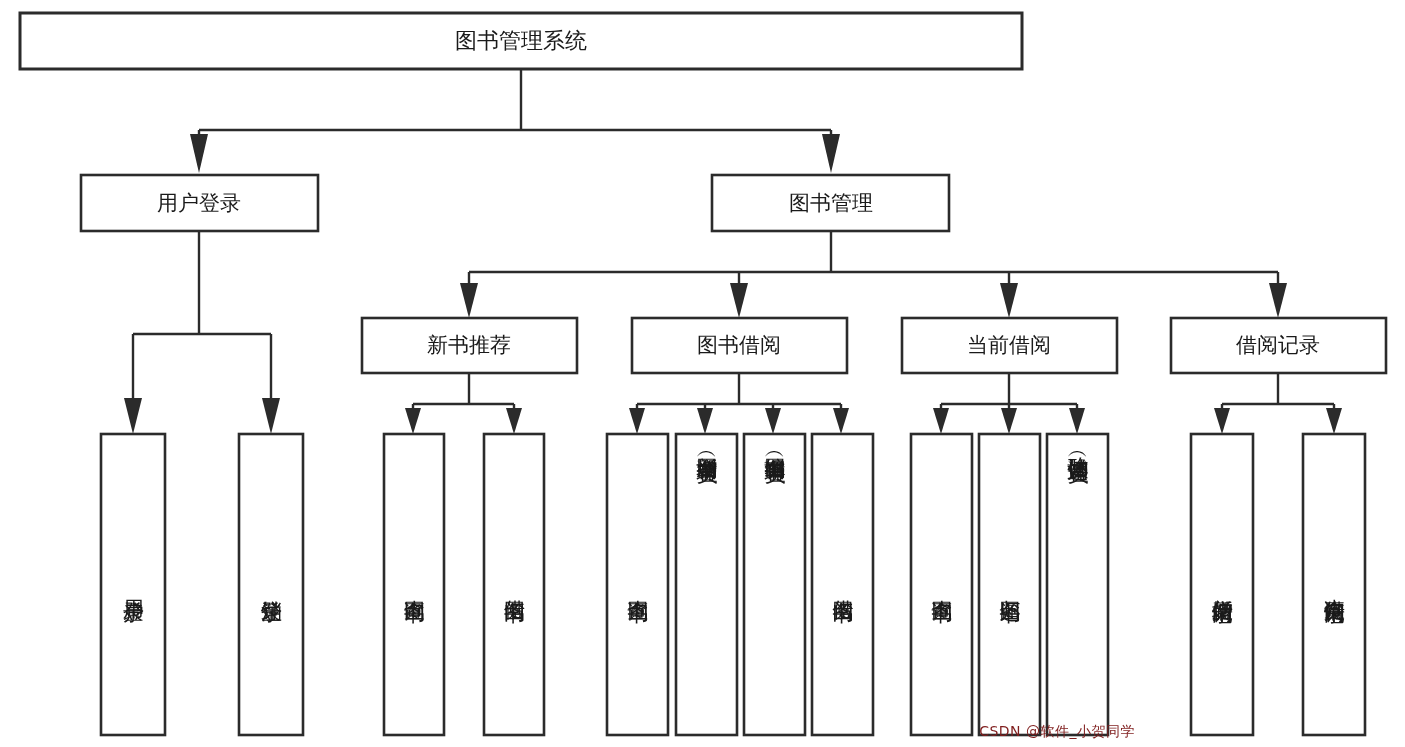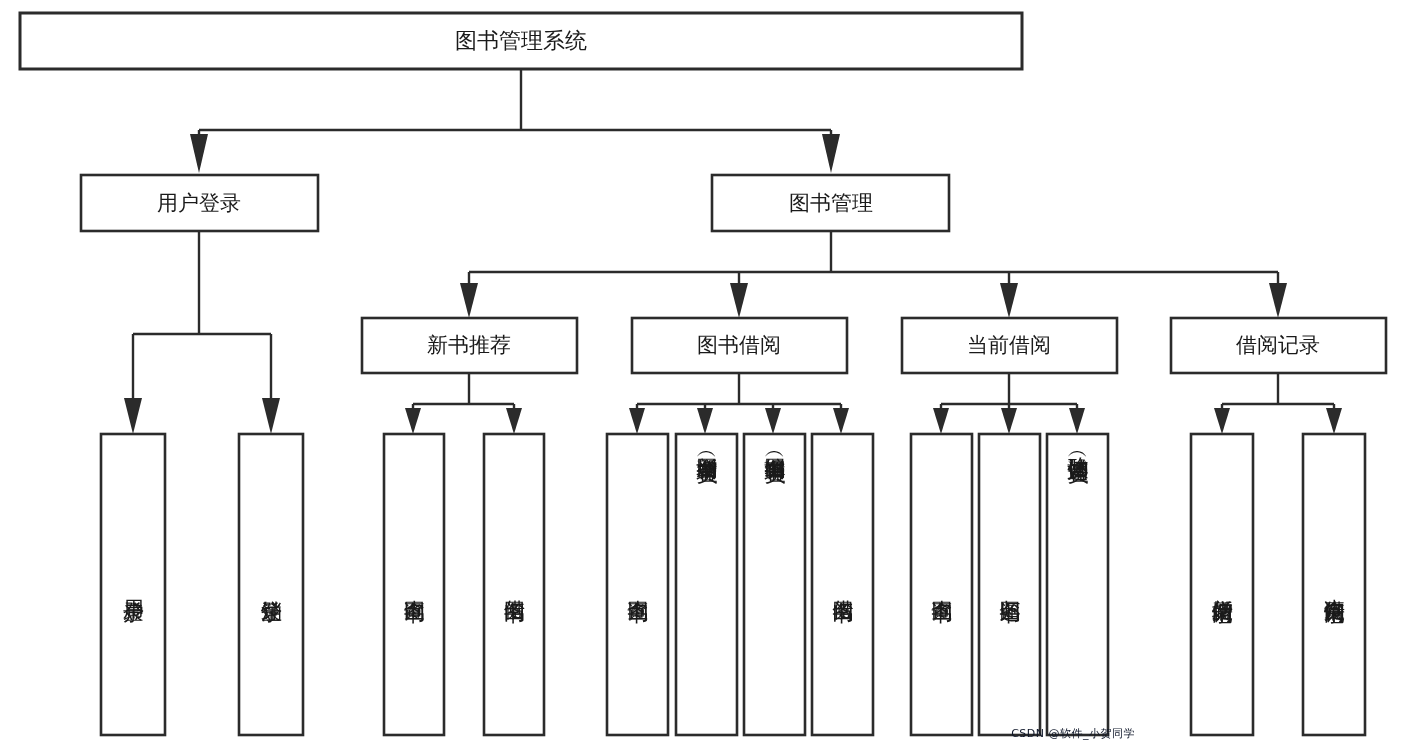--- a/index.html
+++ b/index.html
@@ -70,22 +70,22 @@
     line-height: 1.18;
     letter-spacing: 1px;
     color: #1a1a1a;
     white-space: nowrap;
   }
   .watermark {
     position: absolute;
     right: 8px;
     bottom: 6px;
     font-family: "DejaVu Sans", "Liberation Sans", sans-serif;
-    font-size: 11px;
-    color: #0f172a;
+    font-size: 14px;
+    color: #7f1d1d;
     letter-spacing: 0.5px;
     user-select: none;
   }
 </style>
 </head>
 <body>
 
 <div id="diagram-root">
 
   <svg id="flowchart" viewBox="0 0 1405 747">

